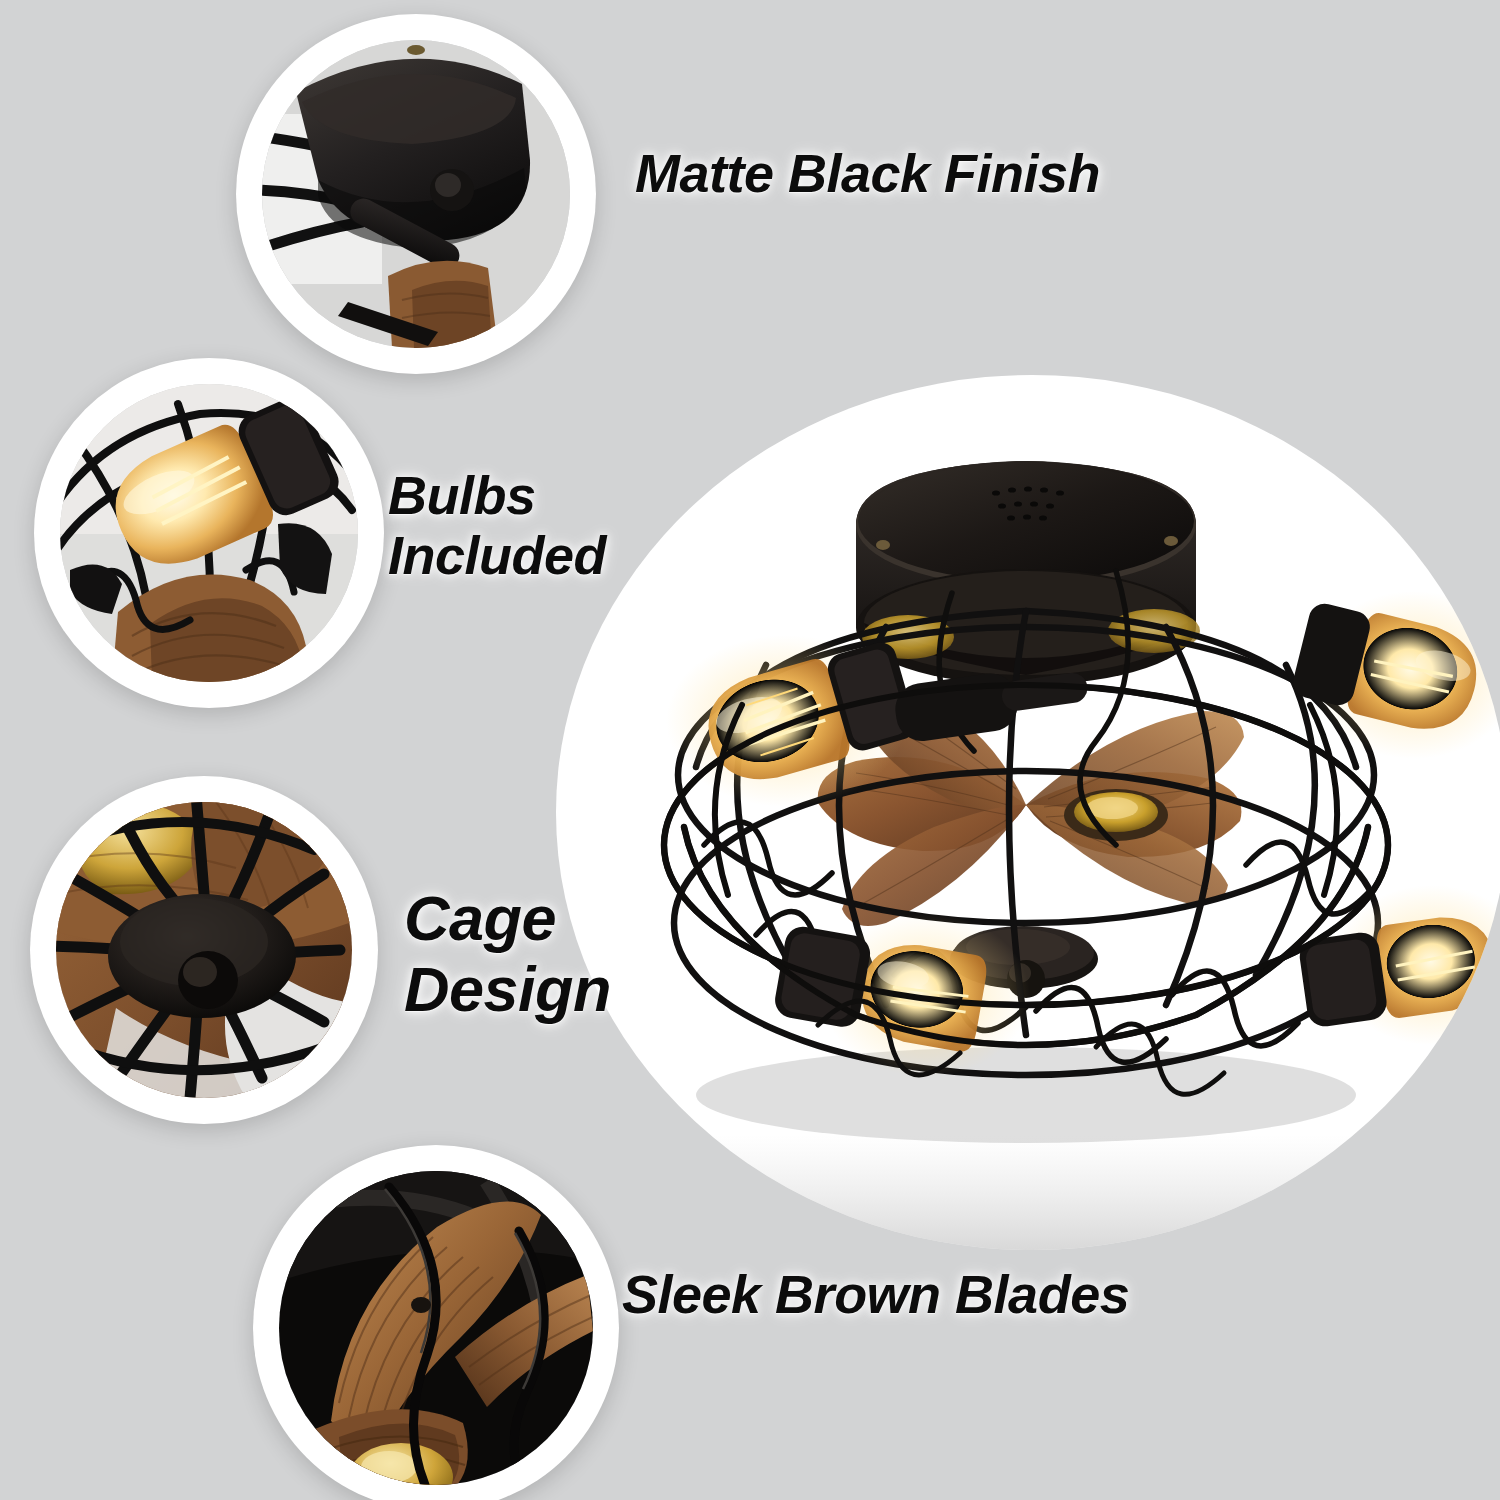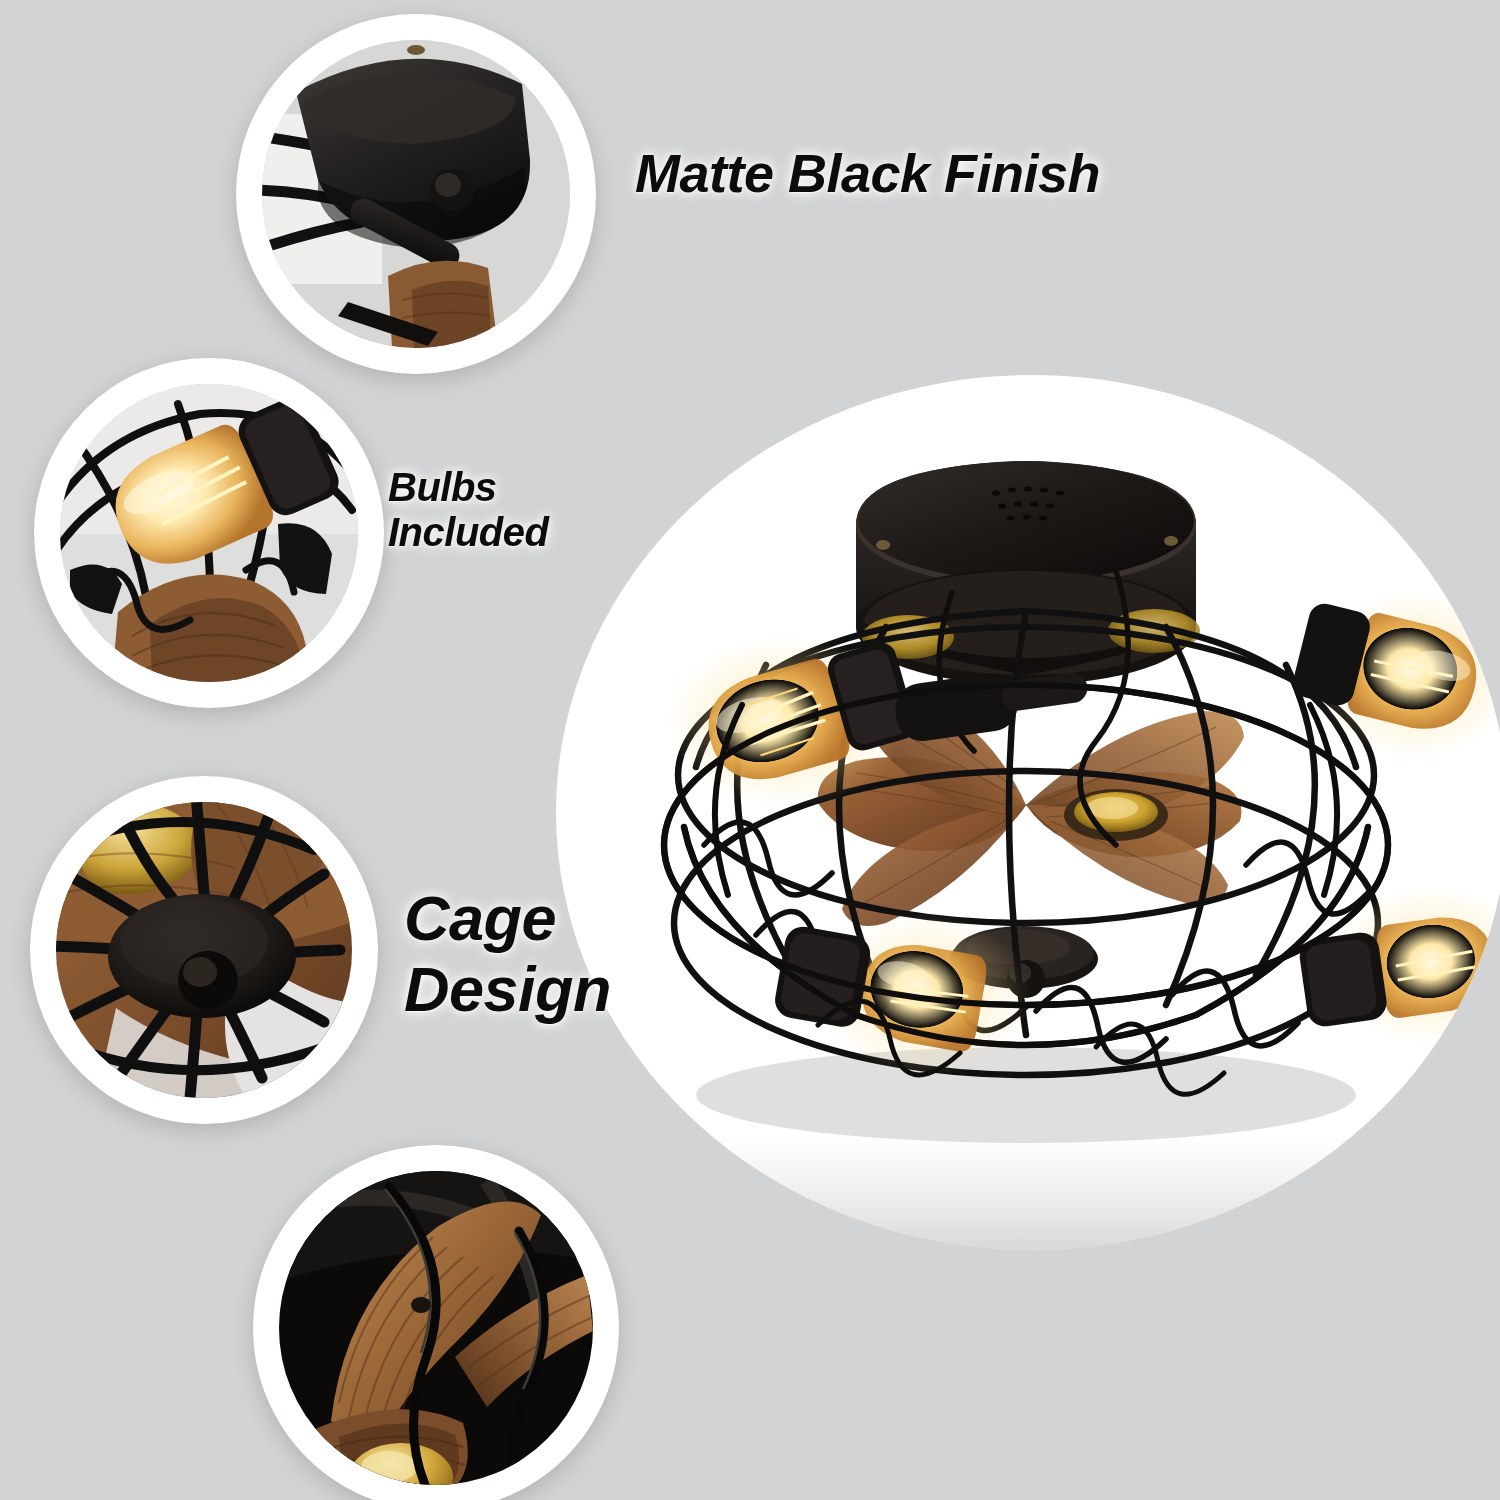--- a/index.html
+++ b/index.html
@@ -39,21 +39,21 @@
     color:#0c0c0c;
     font-weight:bold;
     font-style:italic;
     letter-spacing:-.5px;
     line-height:1.12;
     text-shadow:0 0 9px rgba(255,255,255,.95),0 0 16px rgba(255,255,255,.85),0 1px 0 rgba(255,255,255,.6);
     white-space:pre-line;
     -webkit-font-smoothing:antialiased;
   }
   .l1{left:635px;top:143px;font-size:54px;}
-  .l2{left:388px;top:465px;font-size:40px;}
+  .l2{left:388px;top:465px;font-size:54px;}
   .l3{left:404px;top:883px;font-size:63px;}
   .l4{left:622px;top:1264px;font-size:54px;}
 
   
   .hero{
     position:absolute;
     left:556px;top:375px;width:952px;height:875px;
     border-radius:50%;
     background:#ffffff;
     overflow:hidden;
@@ -507,14 +507,15 @@
         <ellipse cx="142" cy="134" rx="10" ry="8" fill="#17130f"></ellipse>
       </svg>
     </div>
   </div>
 
   <div class="label l1">Matte Black Finish</div>
   <div class="label l2">Bulbs
 Included</div>
   <div class="label l3">Cage
 Design</div>
+  <div class="label l4">Sleek Brown Blades</div>
 
 </div>
 
 </body></html>

